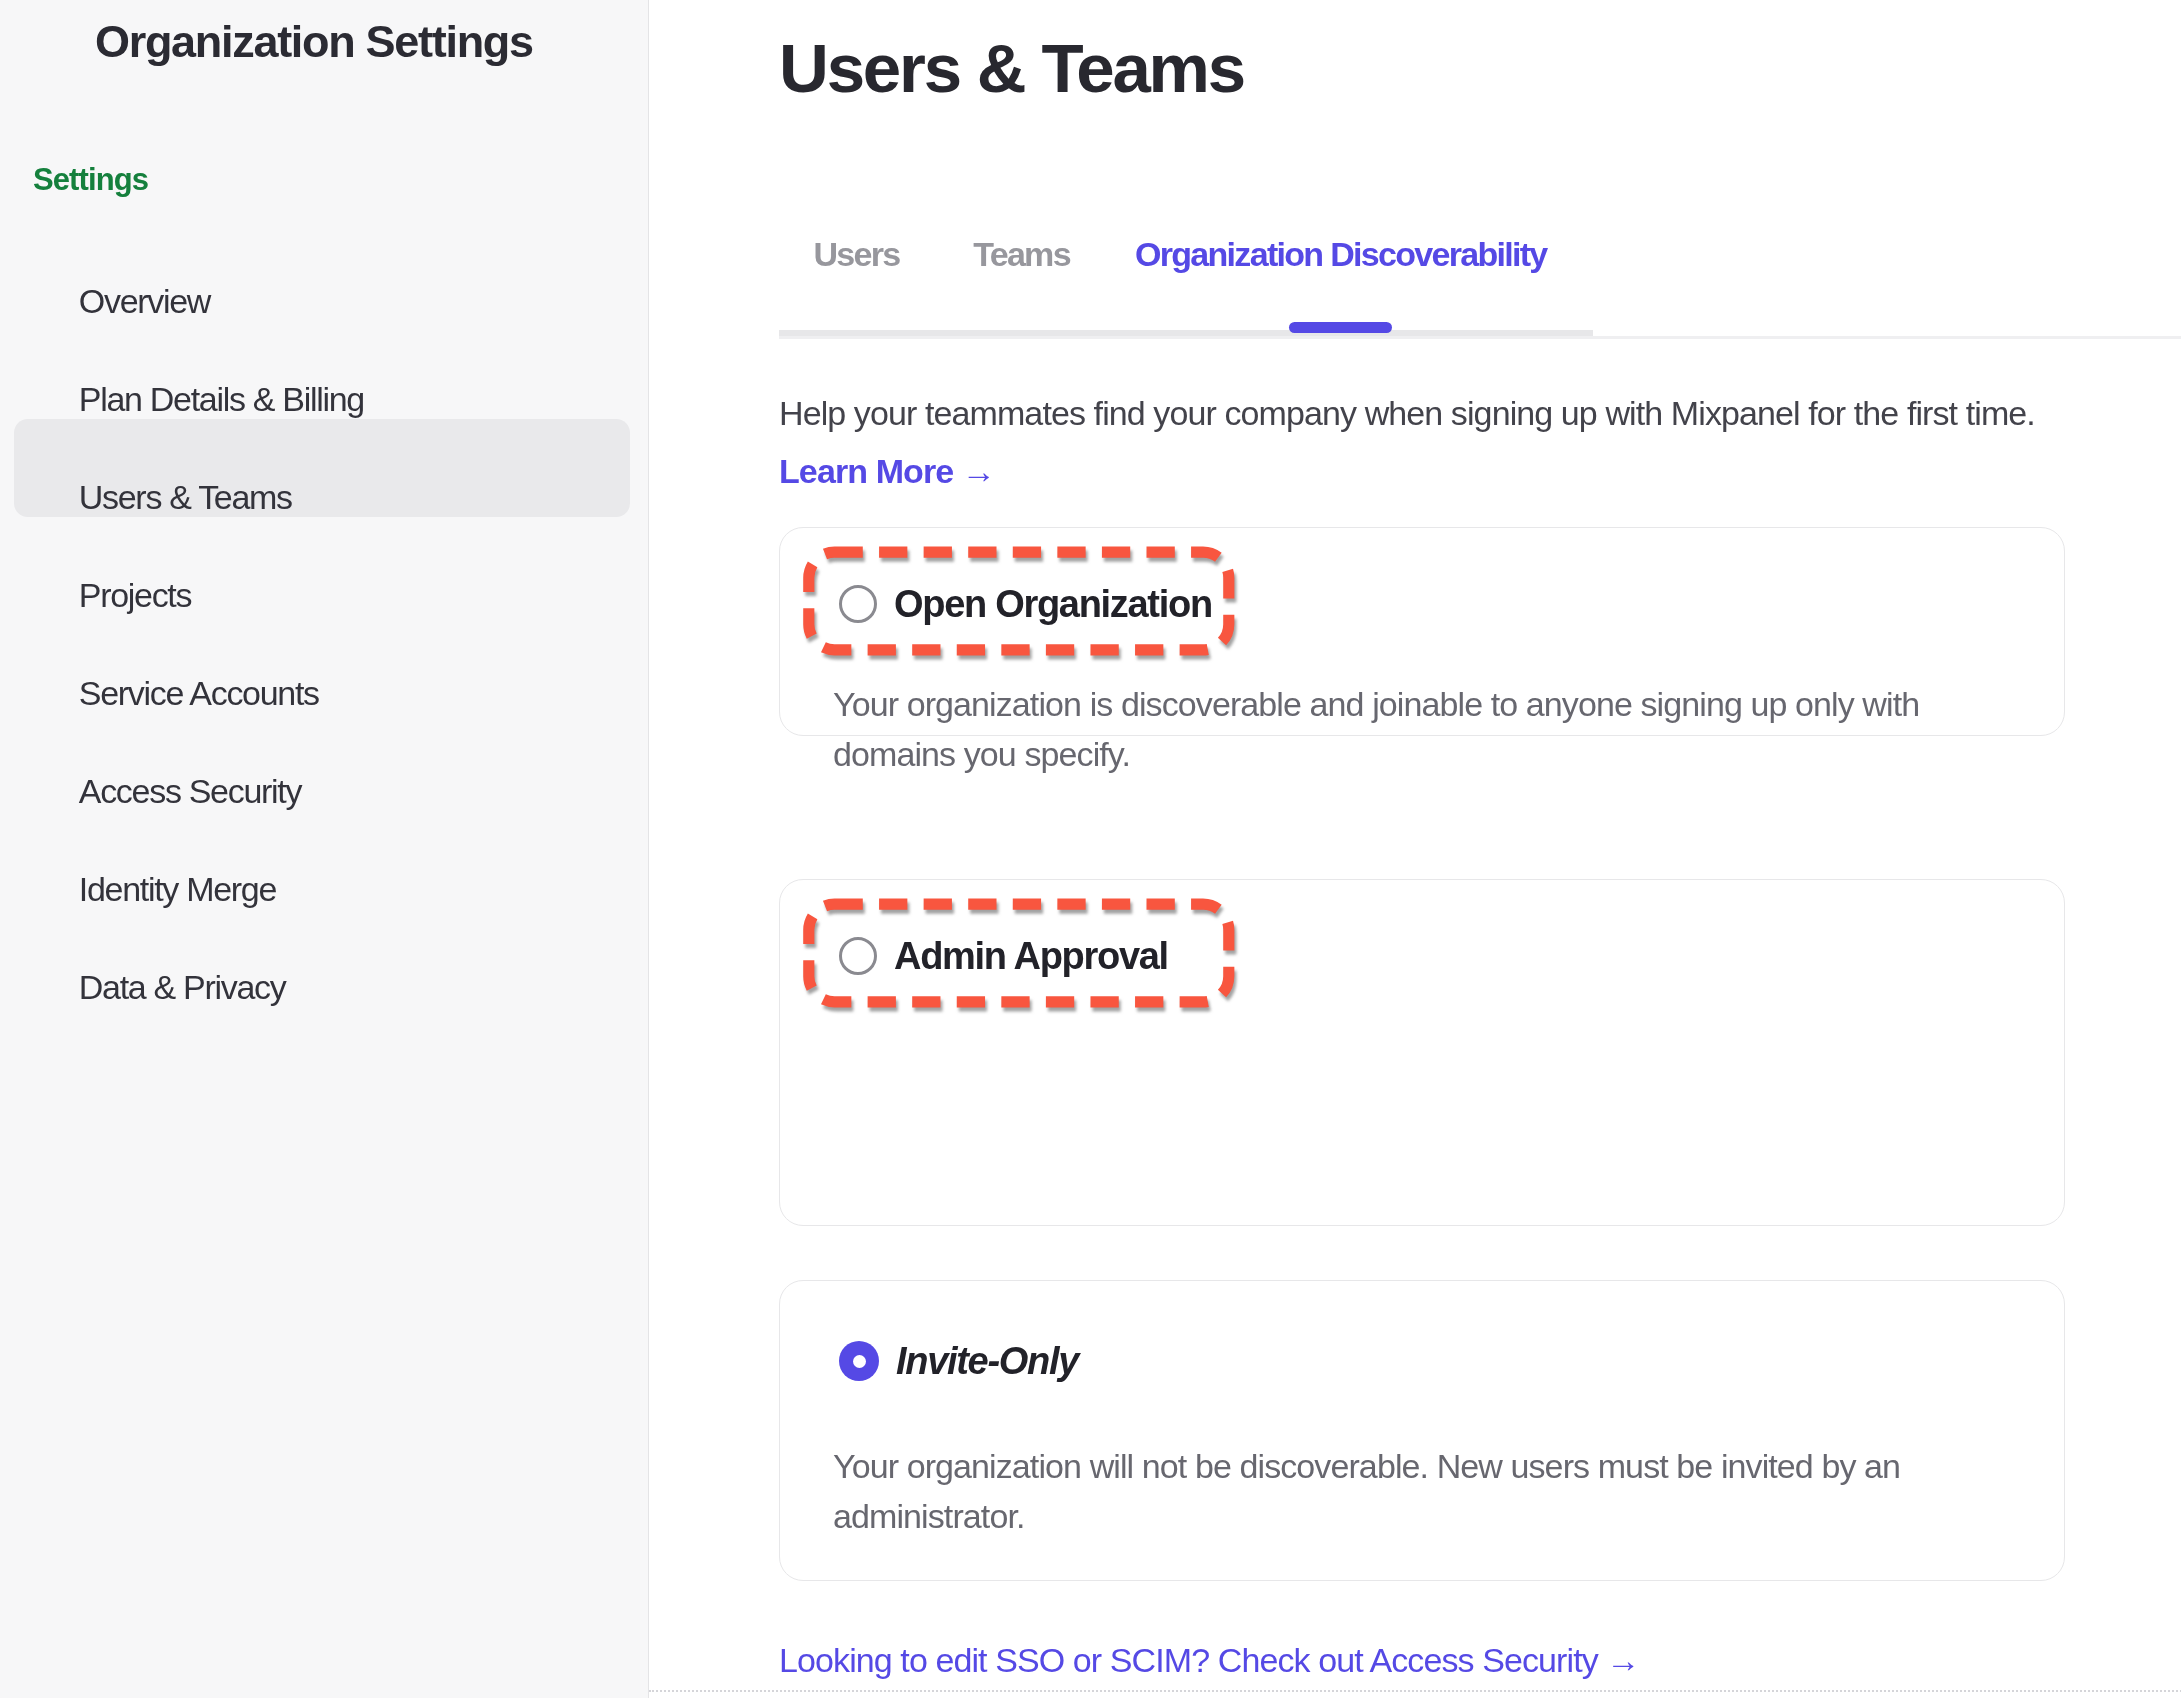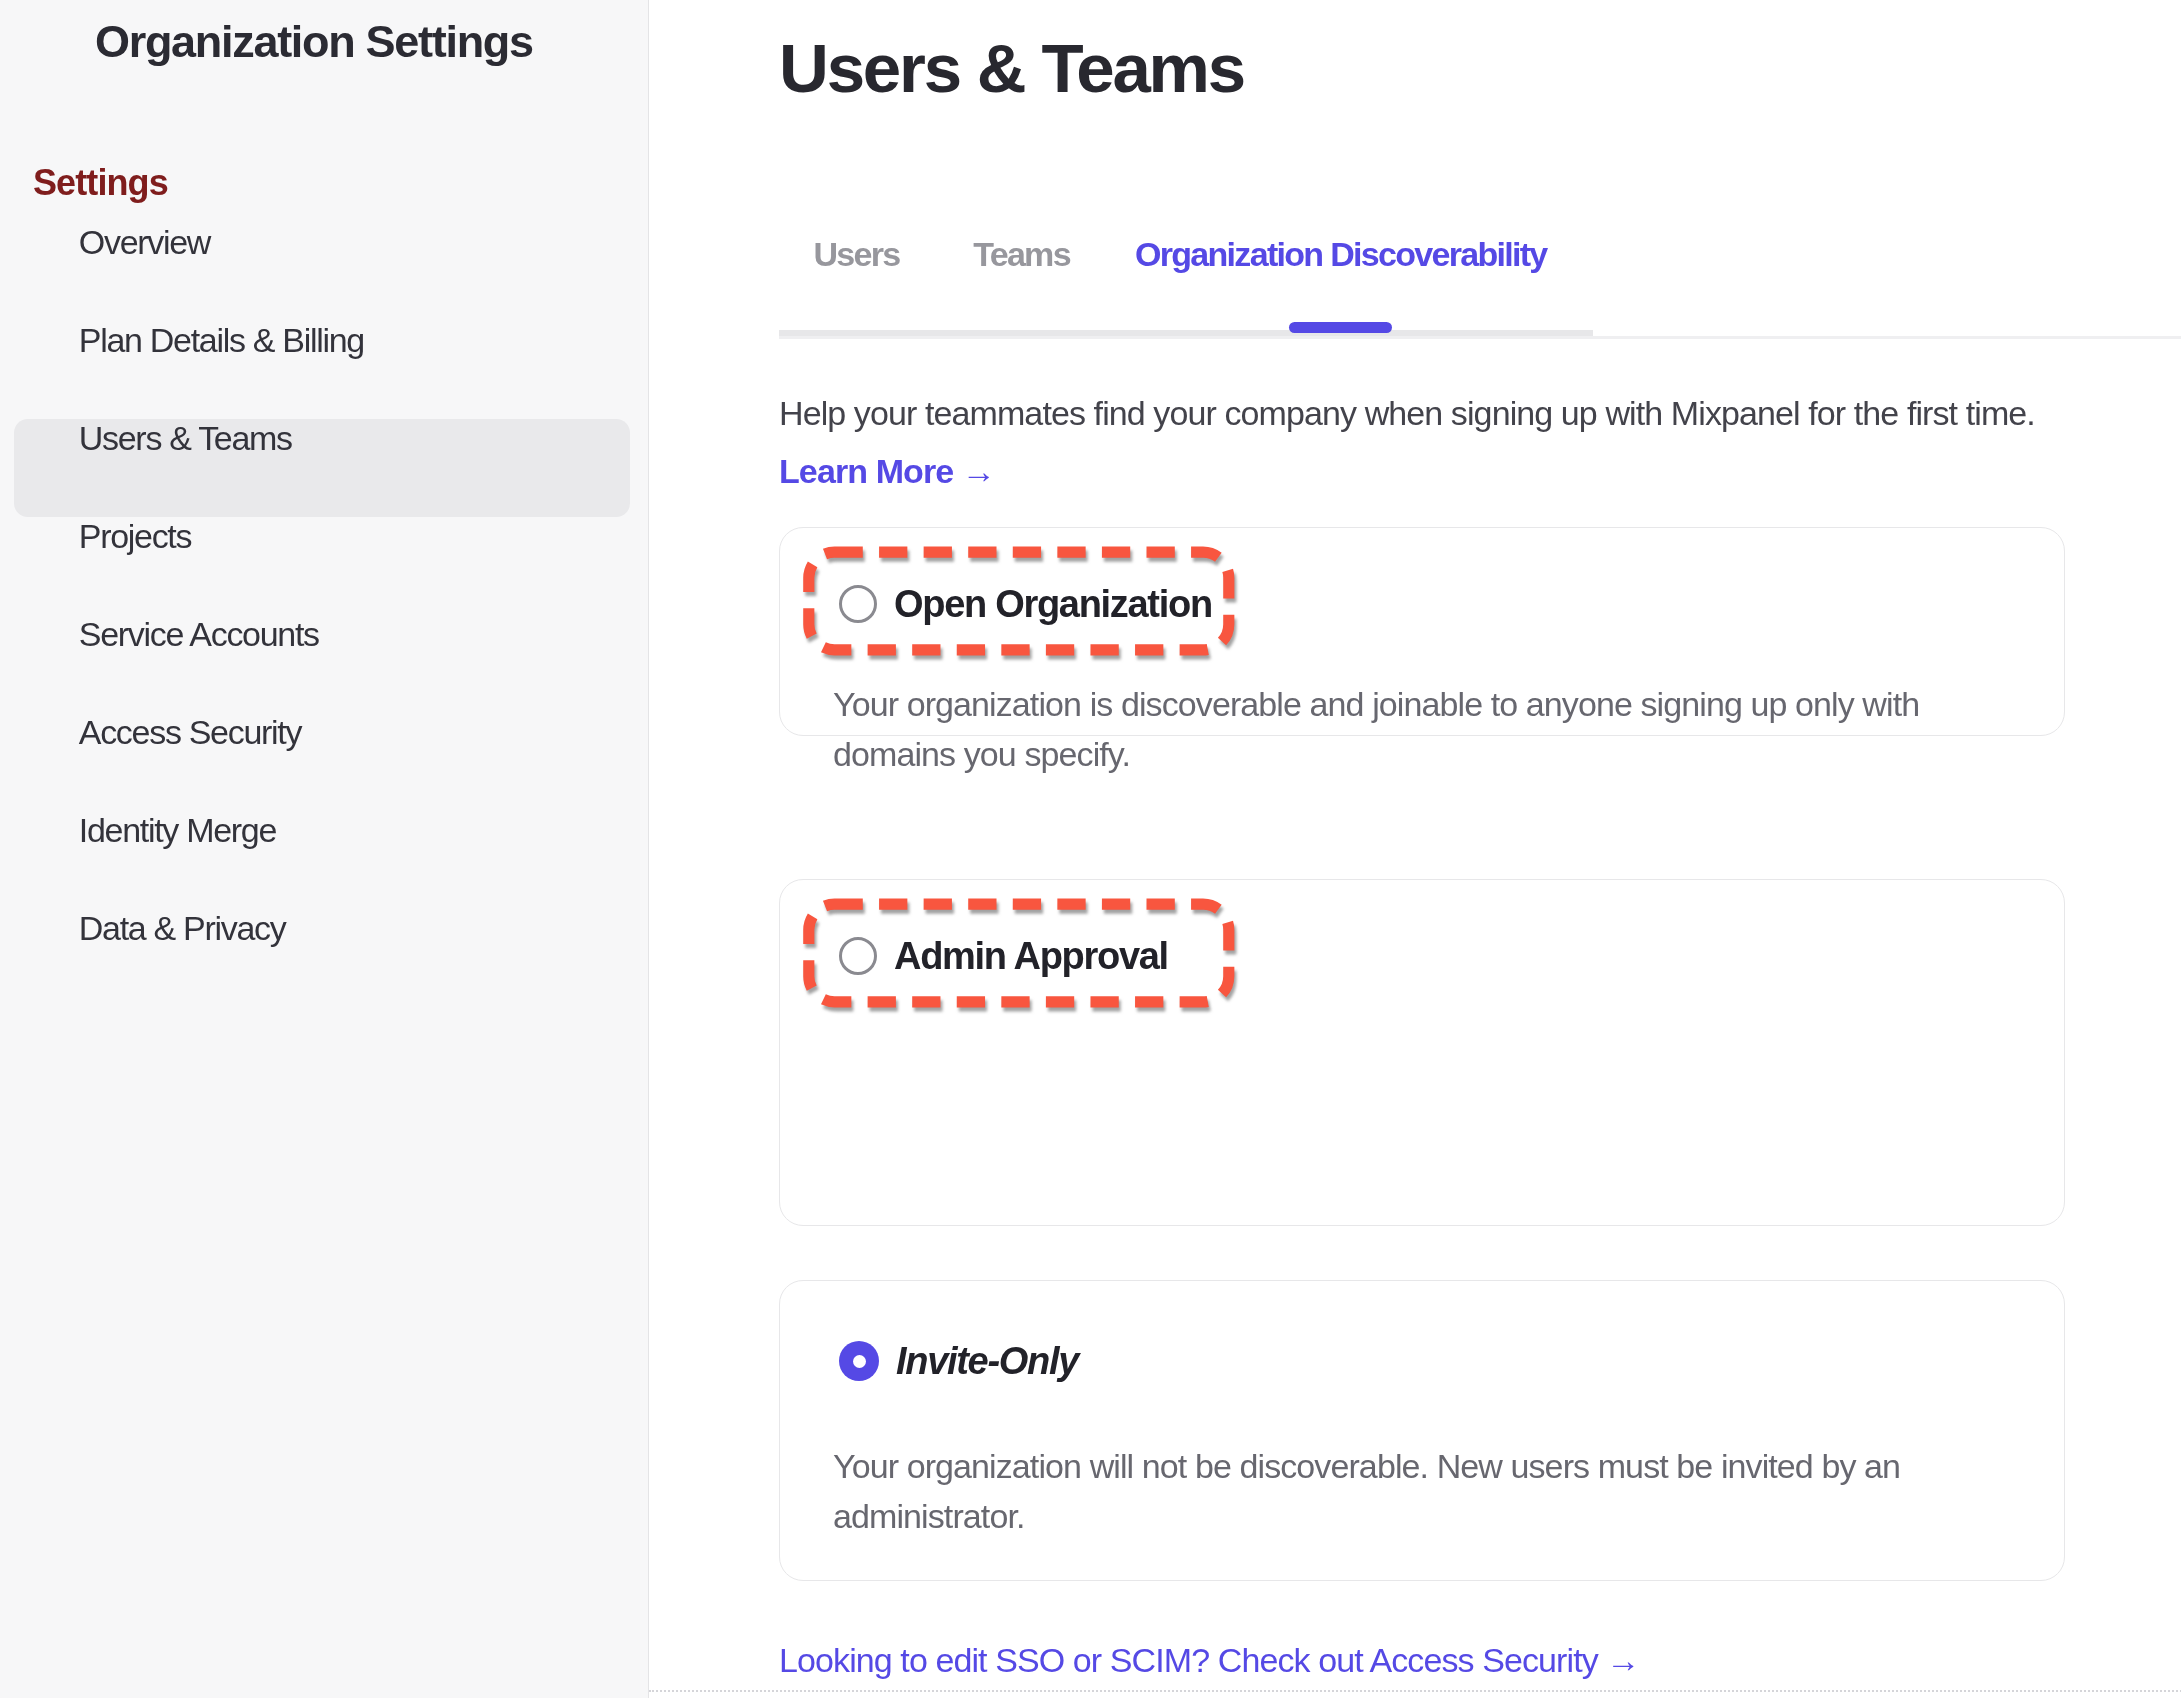--- a/index.html
+++ b/index.html
@@ -15,25 +15,25 @@
     position:absolute; left:0; top:0; width:649px; height:1698px;
     background:#f7f7f8; border-right:1.7px solid #e4e4e6;
   }
   .sidebar-title {
     position:absolute; left:95px; top:15.5px;
     font-size:45px; font-weight:700; letter-spacing:-1.3px; color:#2b2b33;
     white-space:nowrap;
   }
   .section-label {
     position:absolute; left:33px; top:162px;
-    font-size:36px; font-weight:700; letter-spacing:-0.9px; color:#7f1d1d;
+    font-size:31px; font-weight:700; letter-spacing:-0.9px; color:#15803d;
   }
   .nav { position:absolute; left:13.8px; top:223px; width:616px; }
   .nav-item {
-    height:98px; display:flex; align-items:flex-start; padding-left:65px;
+    height:98px; display:flex; align-items:flex-end; padding-left:65px;
     font-size:34px; letter-spacing:-1.3px; color:#33333b; border-radius:13.8px;
     cursor:pointer; white-space:nowrap;
   }
   .nav-item.active { background:#e9e9eb; }
   
   .main { position:absolute; left:649px; top:0; width:1533px; height:1698px; }
   .page-title {
     position:absolute; left:130px; top:29px;
     font-size:69px; font-weight:700; letter-spacing:-2.2px; color:#28282f;
     white-space:nowrap;

